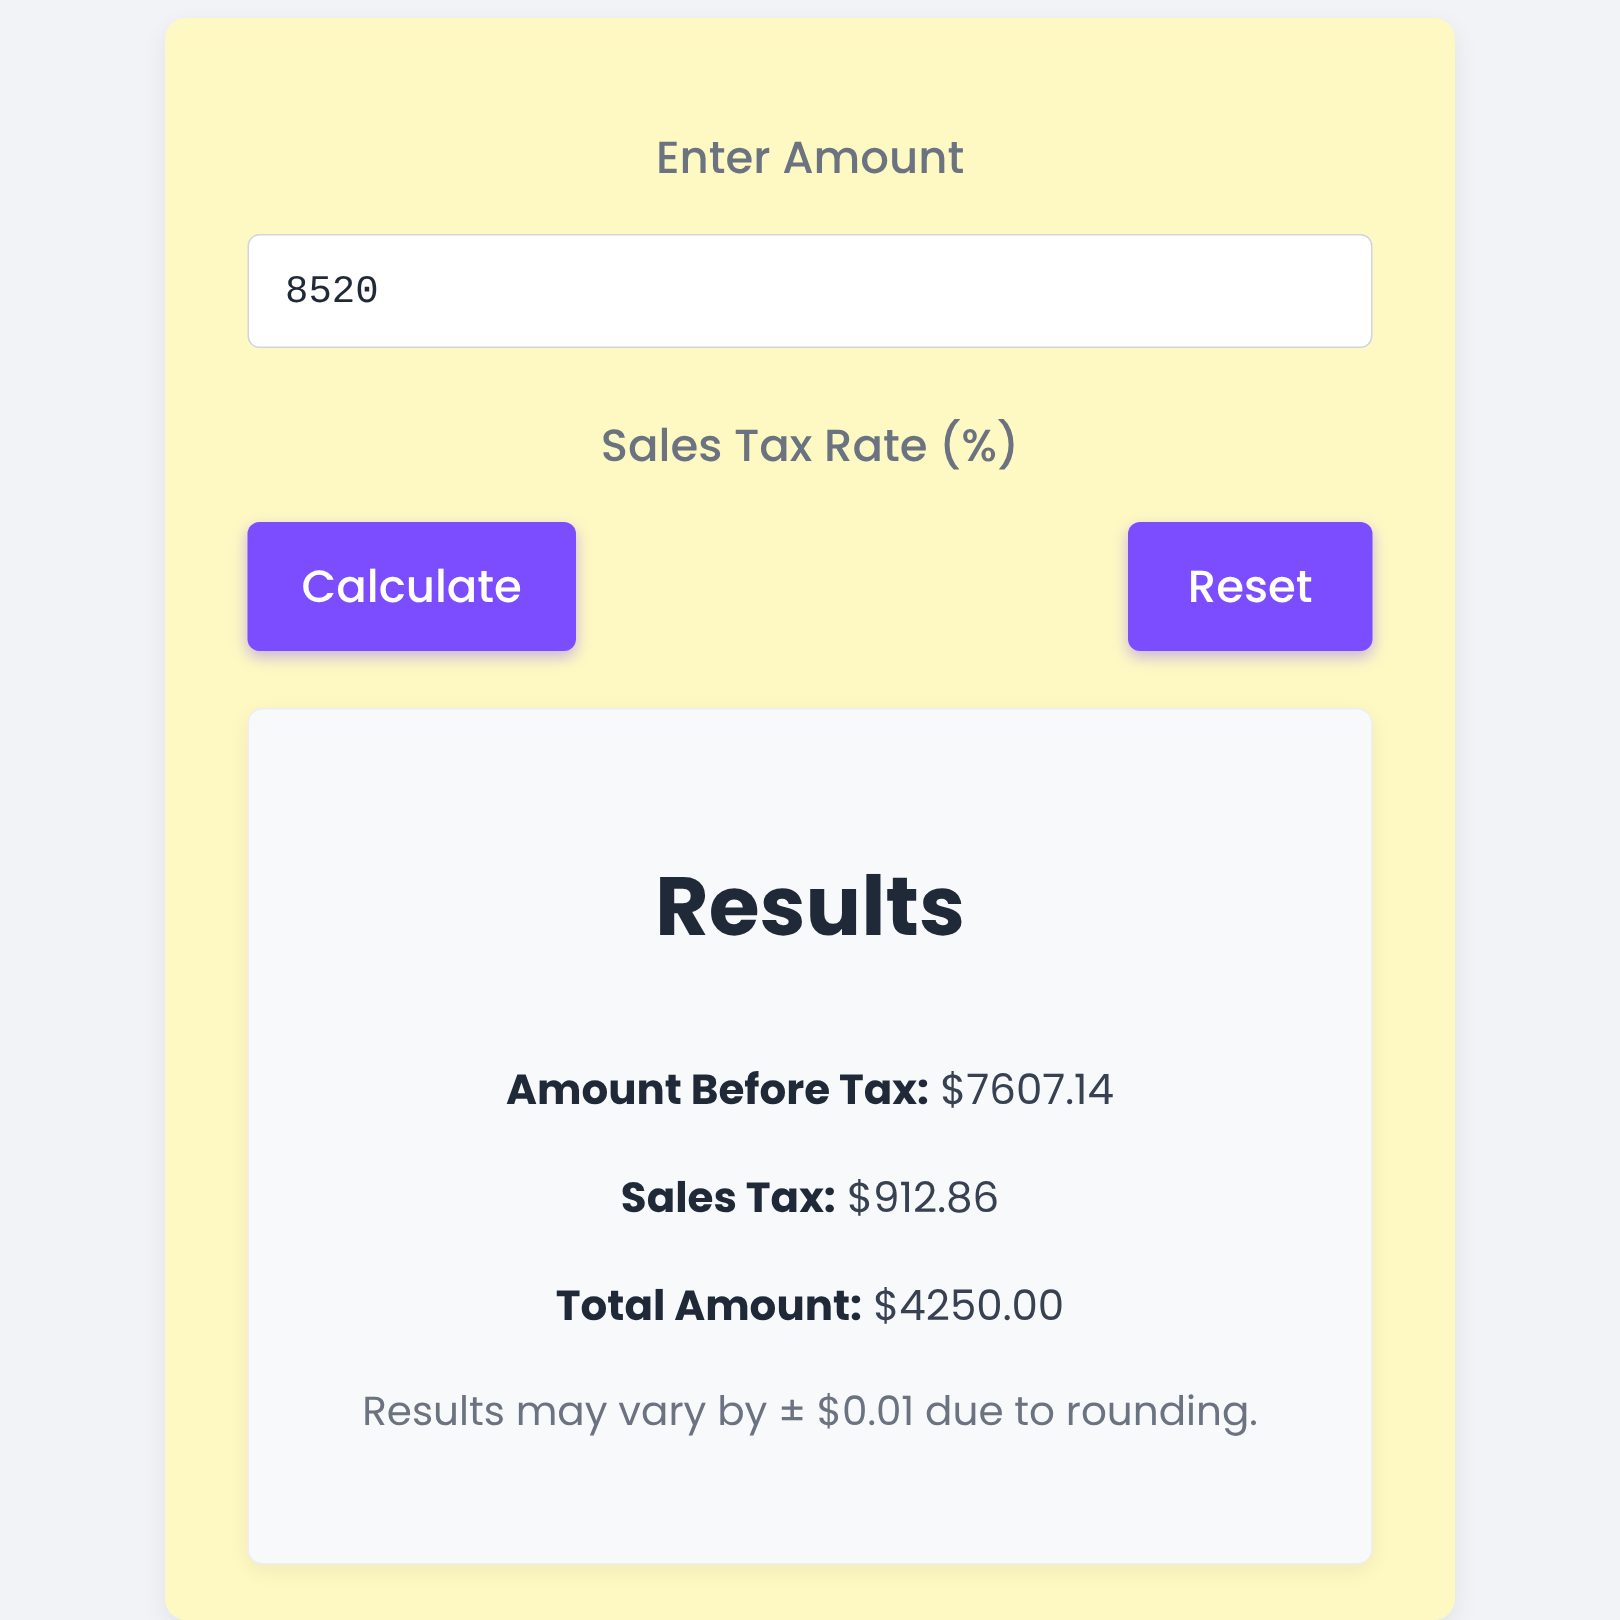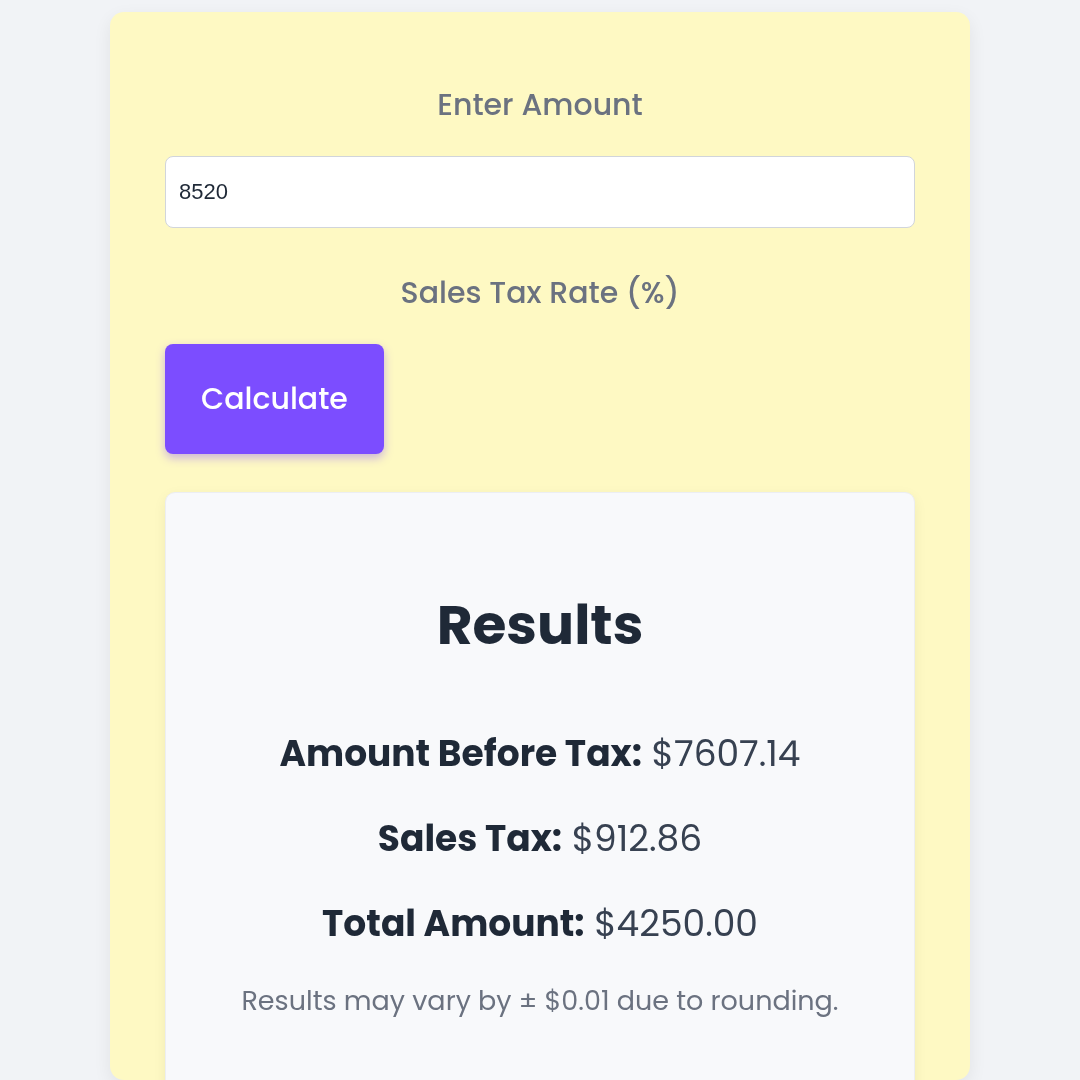--- a/index.html
+++ b/index.html
@@ -23,24 +23,24 @@
     text-align: center;
     color: #6b7280;
     font-size: 30px;
     font-weight: 500;
     margin-bottom: 28px;
   }
   .field-input {
     width: 100%;
     border: 1px solid #d1d5db;
     border-radius: 8px;
-    padding: 22px 13px;
-    font-size: 22px;
+    padding: 22px 24px;
+    font-size: 26px;
     color: #1f2937;
-    font-family: Liberation Sans, sans-serif;
+    font-family: Liberation Mono, monospace;
     outline: none;
     margin-bottom: 42px;
     background: #fff;
   }
   .field-input-last { margin-bottom: 32px; }
   .button-row {
     display: flex;
     justify-content: space-between;
     margin-bottom: 38px;
   }
@@ -48,38 +48,38 @@
     background: #7c4dff;
     color: #ffffff;
     border: none;
     border-radius: 8px;
     font-size: 30px;
     font-weight: 500;
     font-family: inherit;
     cursor: pointer;
     box-shadow: 0 4px 10px rgba(124,77,255,0.4);
   }
-  .btn-calc { padding: 32px 36px; }
+  .btn-calc { padding: 8px 36px; }
   .btn-reset { padding: 20px 40px; }
   .results-card {
     background: #f8f9fb;
     border: 1px solid #eceef2;
     border-radius: 10px;
     box-shadow: 0 4px 14px rgba(0,0,0,0.06);
     padding: 90px 40px 80px 40px;
     text-align: center;
   }
   .results-title {
     font-size: 55px;
     font-weight: 700;
     color: #1f2937;
     margin-bottom: 60px;
   }
   .result-line {
-    font-size: 36px;
+    font-size: 28px;
     color: #374151;
     margin-bottom: 30px;
   }
   .result-line b { font-weight: 700; color: #1f2937; }
   .disclaimer {
     font-size: 27px;
     color: #6b7280;
     margin-top: 30px;
   }
 </style>
@@ -88,20 +88,21 @@
 
 <div class="card">
 
   <div class="field-label">Enter Amount</div>
   <input class="field-input" type="text" value="8520" style="">
 
   <div class="field-label">Sales Tax Rate (%)</div>
 
   <div class="button-row">
     <button class="btn btn-calc">Calculate</button>
+    <button class="btn btn-reset">Reset</button>
   </div>
 
   <div class="results-card">
     <div class="results-title">Results</div>
 
     <div class="result-line">
       <b>Amount Before Tax:</b>
       <span>$7607.14</span>
     </div>
 

